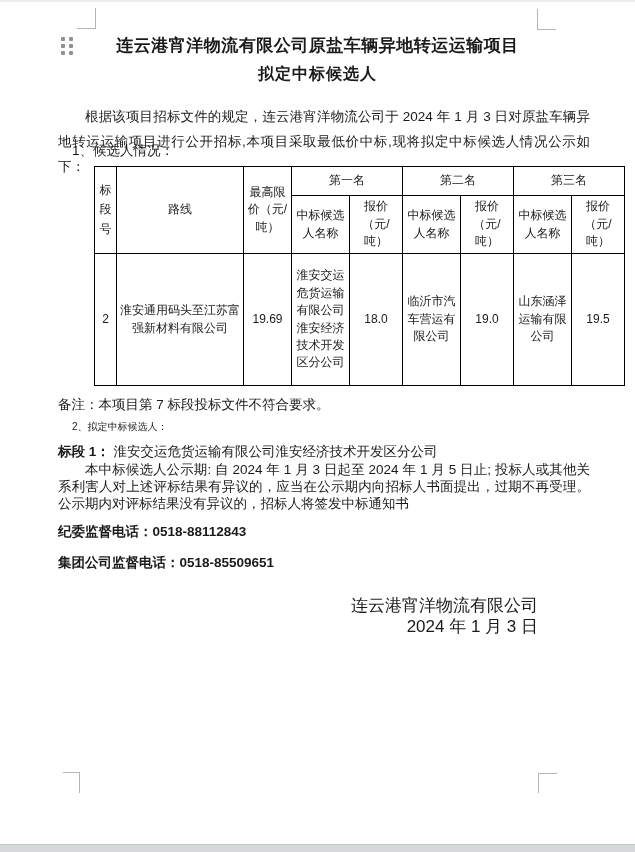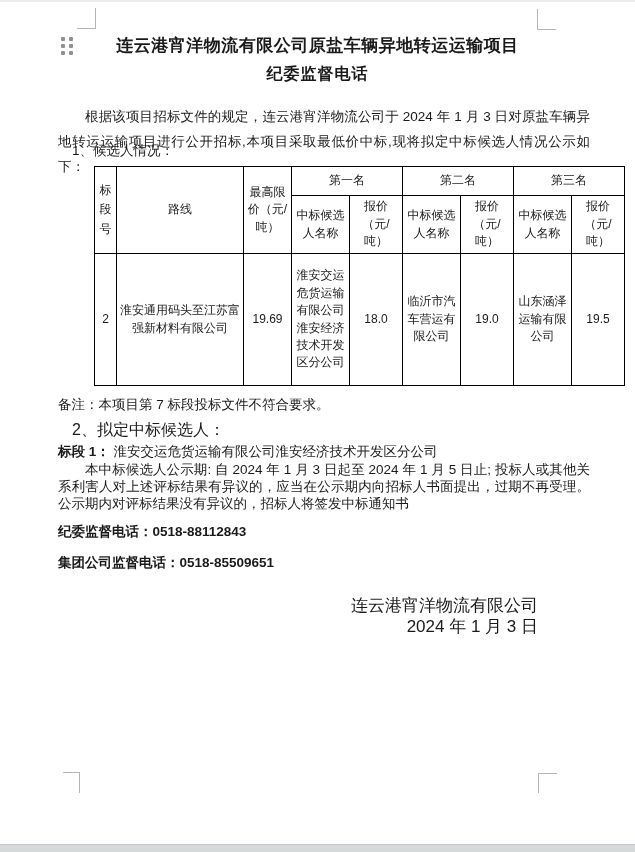--- a/index.html
+++ b/index.html
@@ -45,21 +45,21 @@
   table.bid .col-route{width:122px;padding:0 2px;}
   table.bid .col-max{width:45px;padding:0 1px;}
   table.bid .col-name{width:51px;}
   table.bid .col-price{width:50px;padding:0 1px;}
   tr.hrow1 th{height:28px;}
   tr.hrow2 th{height:57px;}
   tr.brow td{height:131px;}
   th.vcell{line-height:1.6;}
 
   .note{position:absolute;left:58px;top:396px;width:532px;font-size:13.5px;}
-  .item2{position:absolute;left:58px;top:420px;width:532px;font-size:16px;padding-left:14px;box-sizing:border-box;}
+  .item2{position:absolute;left:58px;top:420px;width:532px;font-size:10px;padding-left:14px;box-sizing:border-box;}
   .section-line{position:absolute;left:58px;top:443px;width:532px;font-size:13.5px;}
   .section-line .lbl{font-weight:bold;}
   .para2{position:absolute;left:58px;top:461px;width:532px;
     font-size:13.5px;line-height:17px;text-align:justify;text-indent:2em;}
   .phone1{position:absolute;left:58px;top:523px;width:532px;font-size:13.5px;font-weight:bold;}
   .phone2{position:absolute;left:58px;top:554px;width:532px;font-size:13.5px;font-weight:bold;}
 
   .signature{position:absolute;left:58px;top:595px;width:480px;text-align:right;
     font-size:17px;line-height:21px;}
 </style>
@@ -78,21 +78,21 @@
   <div class="drag-handle">
     <i></i>
       <i></i>
       <i></i>
       <i></i>
       <i></i>
       <i></i>
   </div>
 
   <div class="title1">连云港宵洋物流有限公司原盐车辆异地转运运输项目</div>
-  <div class="title2">纪委监督电话</div>
+  <div class="title2">拟定中标候选人</div>
 
   <div class="para1">根据该项目招标文件的规定，连云港宵洋物流公司于 2024 年 1 月 3 日对原盐车辆异地转运运输项目进行公开招标,本项目采取最低价中标,现将拟定中标候选人情况公示如下：</div>
   <div class="item1">1、候选人情况：</div>
 
   <table class="bid">
     <colgroup>
       <col class="col-sec">
         <col class="col-route">
         <col class="col-max">
       <col class="col-name">

